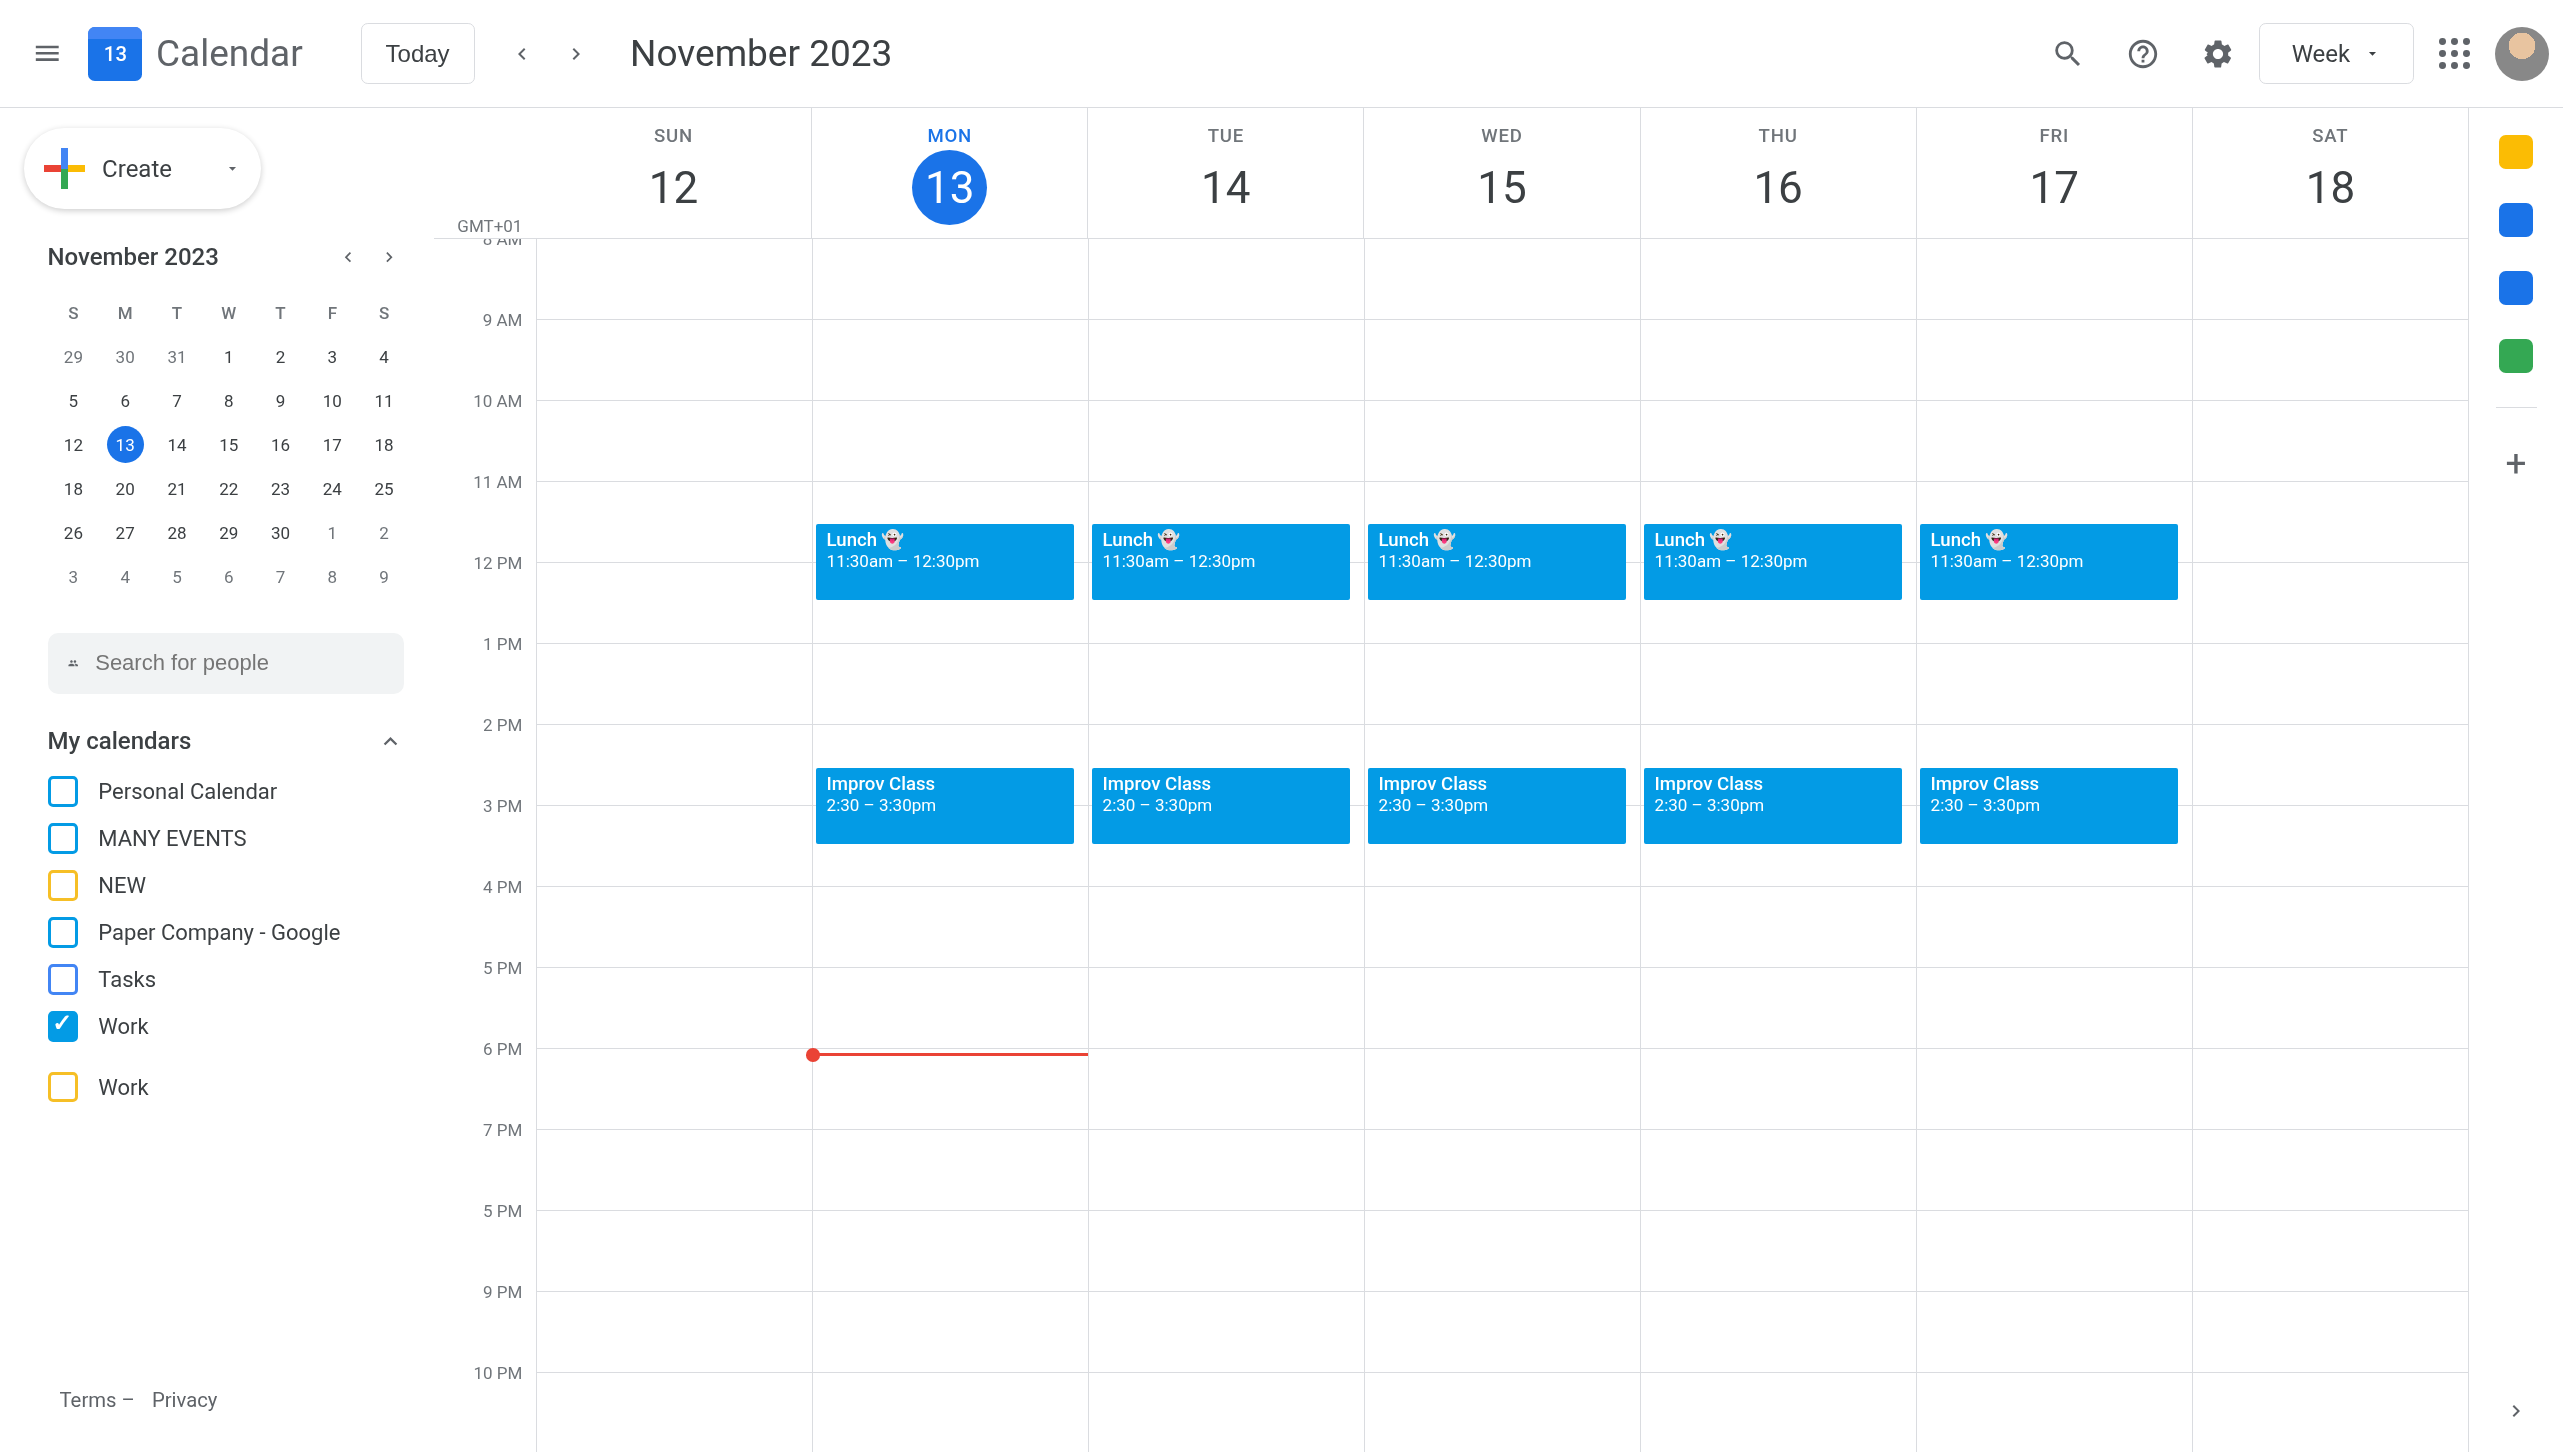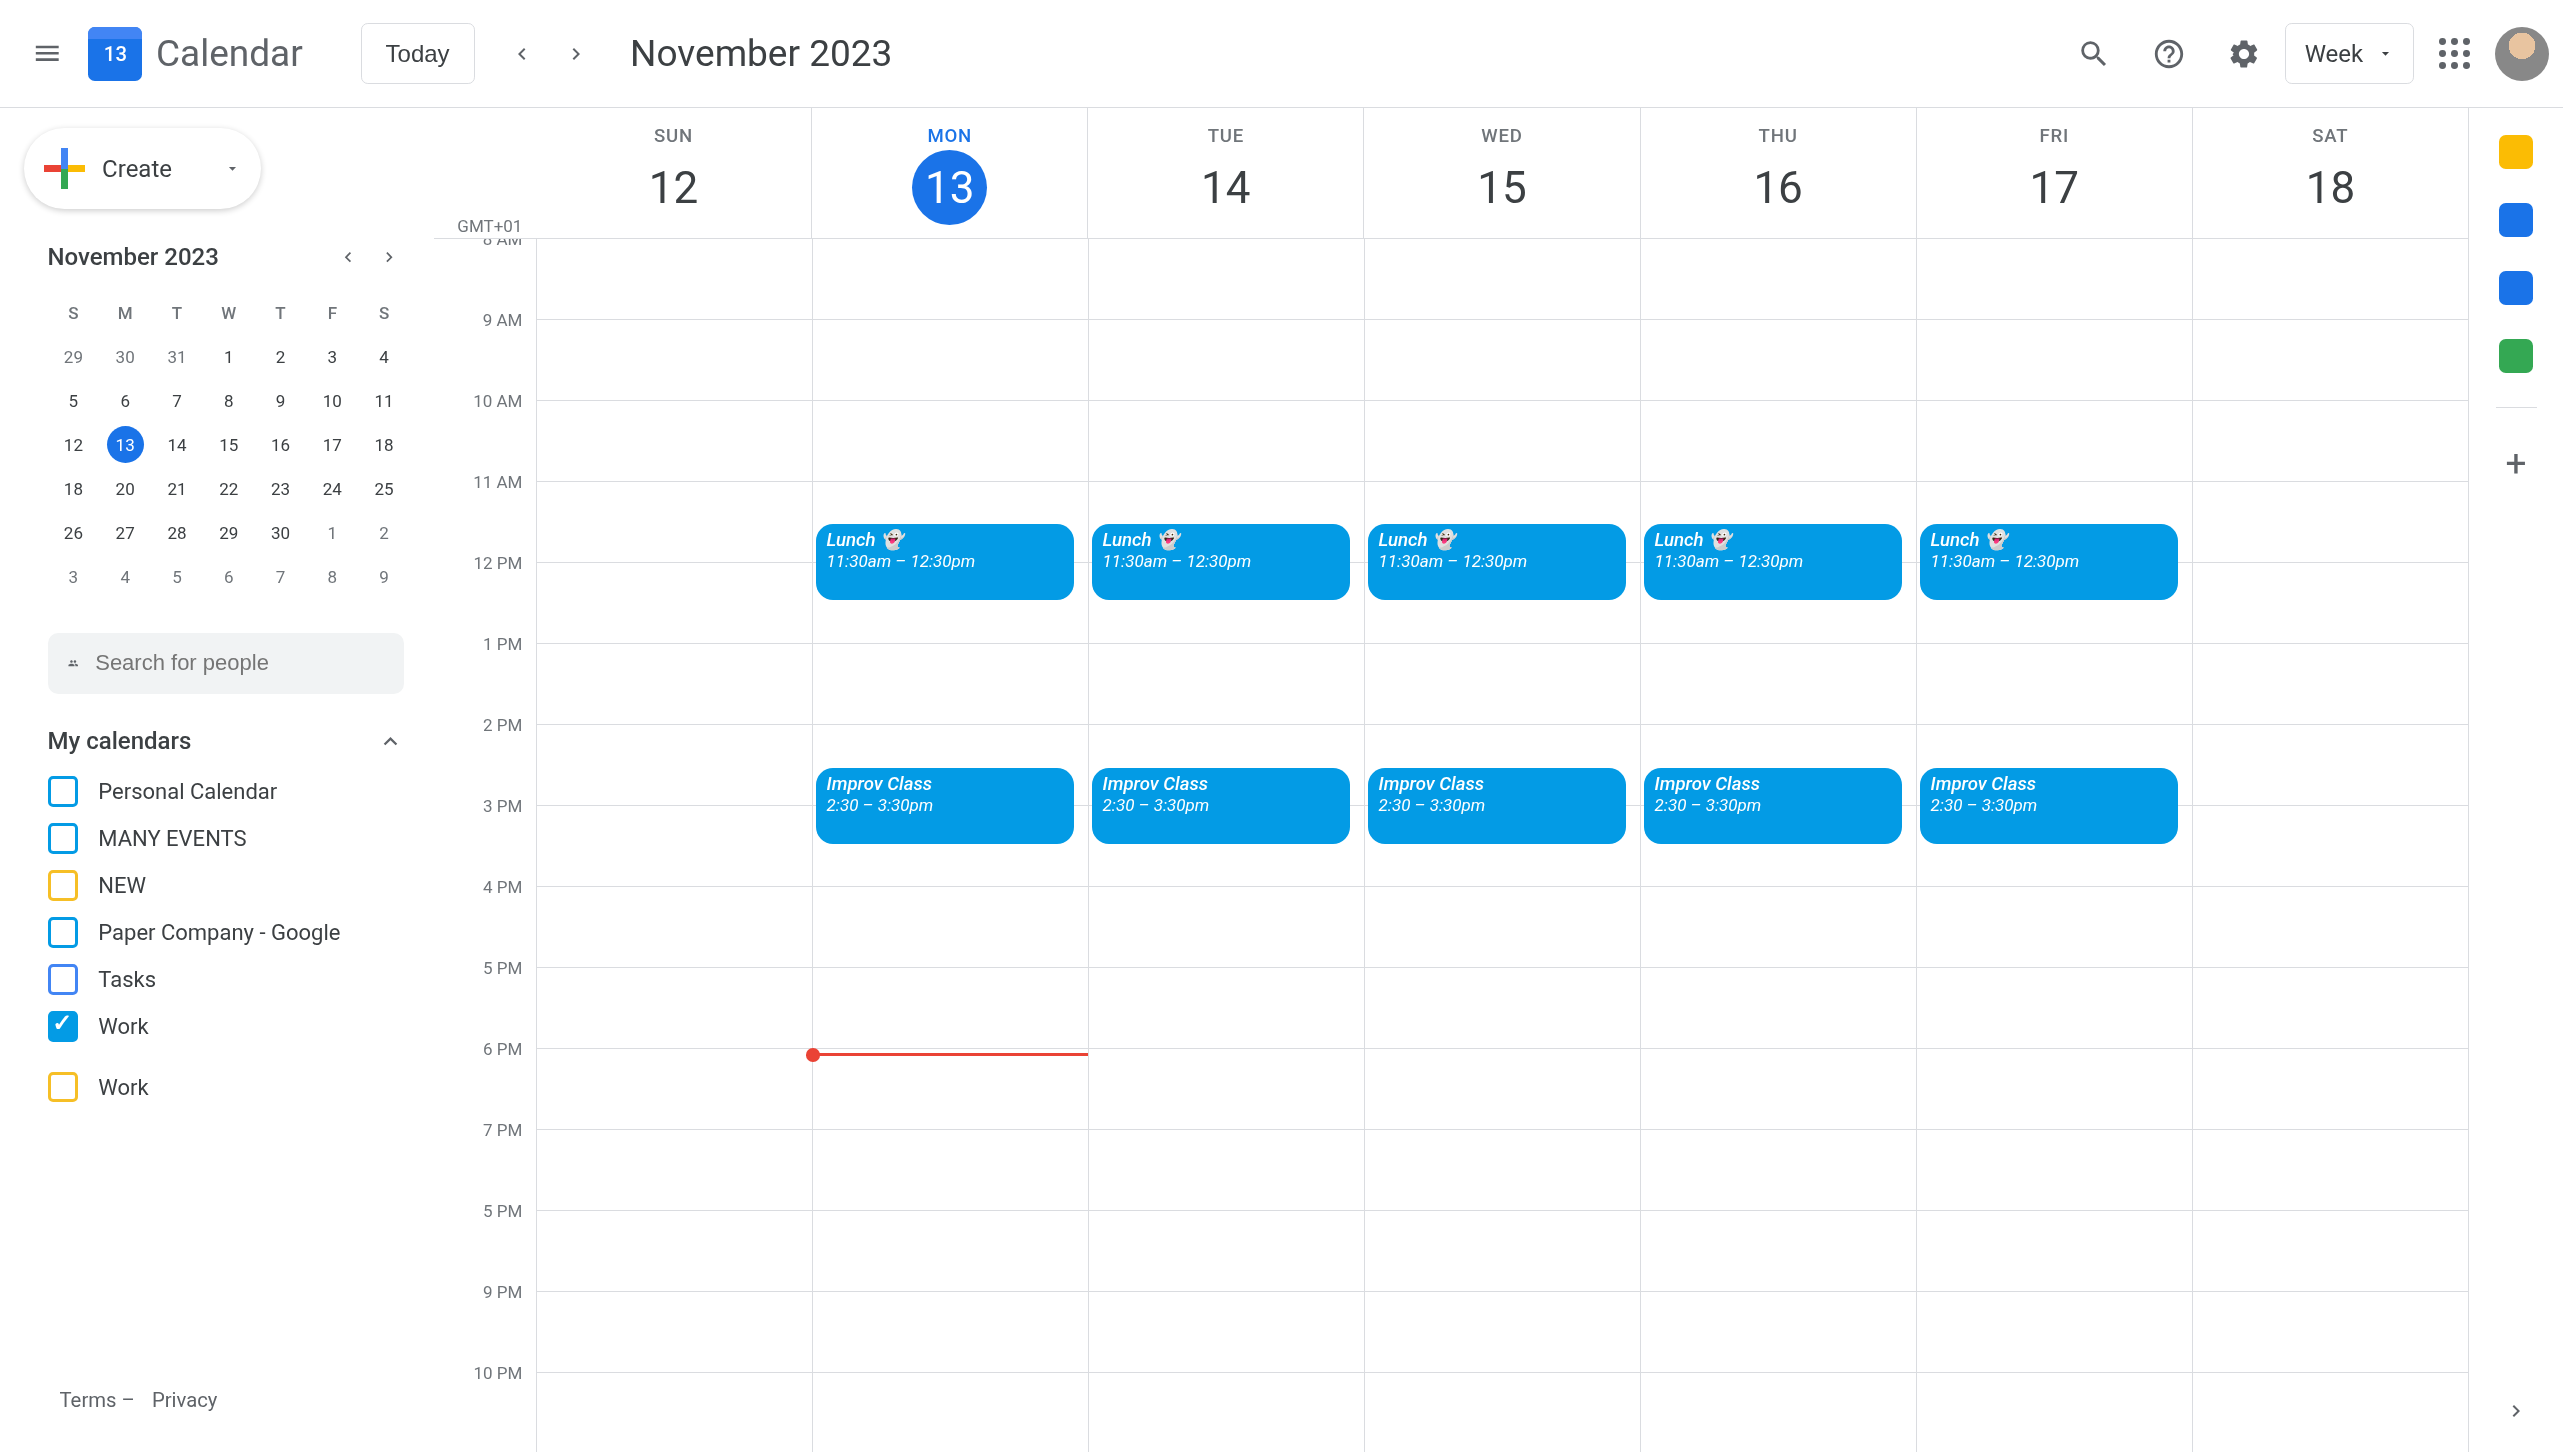--- a/index.html
+++ b/index.html
@@ -11,21 +11,21 @@
 .logo-wrap { display: flex; align-items: center; gap: 13.6px; margin-right: 34px; }
 .logo-img { width: 54px; height: 54px; background: #1a73e8; border-radius: 6.8px; position: relative; }
 .logo-img::before { content: "13"; position: absolute; top: 50%; left: 50%; transform: translate(-50%,-50%); color: #fff; font-size: 20.3px; font-weight: 500; }
 .logo-img::after { content:""; position:absolute; top:0; left:0; right:0; height:12px; background:#4285f4; border-radius:6.8px 6.8px 0 0; }
 .logo-text { font-size: 37px; color: #5f6368; font-weight: 400; }
 .today-btn { height: 61px; padding: 0 24px; border: 0.8px solid #dadce0; border-radius: 6.8px; font-size: 24px; color: #3c4043; background: #fff; cursor: pointer; margin-left: 17px; }
 .nav-arrows { display: flex; margin-left: 13.6px; }
 .nav-arrows .icon-btn { width: 54px; height: 54px; }
 .month-title { font-size: 37px; color: #3c4043; margin-left: 20.3px; flex: 1; }
 .header-right { display: flex; align-items: center; gap: 6.8px; }
-.view-select { height: 61px; padding: 0 19px; border: 0.8px solid #dadce0; border-radius: 6.8px; font-size: 24px; color: #3c4043; background: #fff; cursor: pointer; display: flex; align-items: center; gap: 13.6px; }
+.view-select { height: 61px; padding: 0 32px; border: 0.8px solid #dadce0; border-radius: 6.8px; font-size: 24px; color: #3c4043; background: #fff; cursor: pointer; display: flex; align-items: center; gap: 13.6px; }
 .apps-icon { display: grid; grid-template-columns: repeat(3,6.8px); grid-template-rows: repeat(3,6.8px); gap: 5.1px; }
 .apps-icon span { background: #5f6368; border-radius: 50%; }
 .avatar { width: 54px; height: 54px; border-radius: 50%; background: #ccc; background-image: radial-gradient(circle at 50% 35%, #e8c4a0 30%, transparent 30%), linear-gradient(#888,#888); }
 .body { display: flex; flex: 1; min-height: 0; }
 .sidebar { width: 434px; padding: 20.3px 0 20.3px 17px; display: flex; flex-direction: column; }
 .create-btn { width: 237px; height: 81px; border-radius: 41px; box-shadow: 0 1.7px 6.8px rgba(0,0,0,0.2); display: flex; align-items: center; padding: 0 20.3px; gap: 17px; cursor: pointer; background: #fff; margin-bottom: 27px; margin-left: 6.8px; }
 .plus-icon { width: 41px; height: 41px; position: relative; }
 .plus-icon::before, .plus-icon::after { content:""; position:absolute; background:#34a853; }
 .plus-icon::before { width: 41px; height: 6.8px; top: 17px; left: 0; background: linear-gradient(90deg, #ea4335 50%, #fbbc04 50%); }
 .plus-icon::after { width: 6.8px; height: 41px; left: 17px; top: 0; background: linear-gradient(#4285f4 50%, #34a853 50%); }
@@ -64,21 +64,21 @@
 .day-num { font-size: 44px; color: #3c4043; margin-top: 3.4px; width: 75px; height: 75px; display: flex; align-items: center; justify-content: center; border-radius: 50%; }
 .day-num.today { background: #1a73e8; color: #fff; }
 .tz-label { position: absolute; left: 0; top: 108px; width: 102px; text-align: right; padding-right: 13.6px; font-size: 17px; color: #70757a; }
 .grid-scroll { flex: 1; overflow-y: auto; position: relative; }
 .grid-body { display: flex; position: relative; }
 .time-col { width: 102px; flex-shrink: 0; }
 .time-slot { height: 81px; text-align: right; padding-right: 13.6px; font-size: 17px; color: #70757a; position: relative; top: -10.2px; }
 .day-cols { flex: 1; display: flex; position: relative; }
 .day-col { flex: 1; border-left: 0.8px solid #dadce0; position: relative; }
 .hour-line { height: 81px; border-bottom: 0.8px solid #dadce0; }
-.event { position: absolute; left: 3.4px; right: 13.6px; background: #039be5; color: #fff; border-radius: 17px; padding: 5.1px 10.2px; font-size: 18.6px; cursor: pointer; overflow: hidden; font-style: italic; }
+.event { position: absolute; left: 3.4px; right: 13.6px; background: #039be5; color: #fff; border-radius: 2px; padding: 5.1px 10.2px; font-size: 18.6px; cursor: pointer; overflow: hidden; }
 .event-title { font-weight: 500; }
 .event-time { font-size: 17px; }
 .now-line { position: absolute; left: 0; right: 0; height: 2.5px; background: #ea4335; z-index: 5; }
 .now-dot { position: absolute; left: -6.8px; top: -5.1px; width: 13.6px; height: 13.6px; background: #ea4335; border-radius: 50%; }
 .right-rail { width: 95px; border-left: 0.8px solid #dadce0; display: flex; flex-direction: column; align-items: center; padding-top: 27px; gap: 34px; }
 .rail-icon { width: 34px; height: 34px; border-radius: 6.8px; cursor: pointer; }
 .rail-sep { width: 41px; height: 0.8px; background: #dadce0; }
 .rail-plus { font-size: 37px; color: #5f6368; cursor: pointer; }
 .rail-expand { margin-top: auto; margin-bottom: 27px; color: #5f6368; cursor: pointer; }
 svg { fill: currentColor; }

